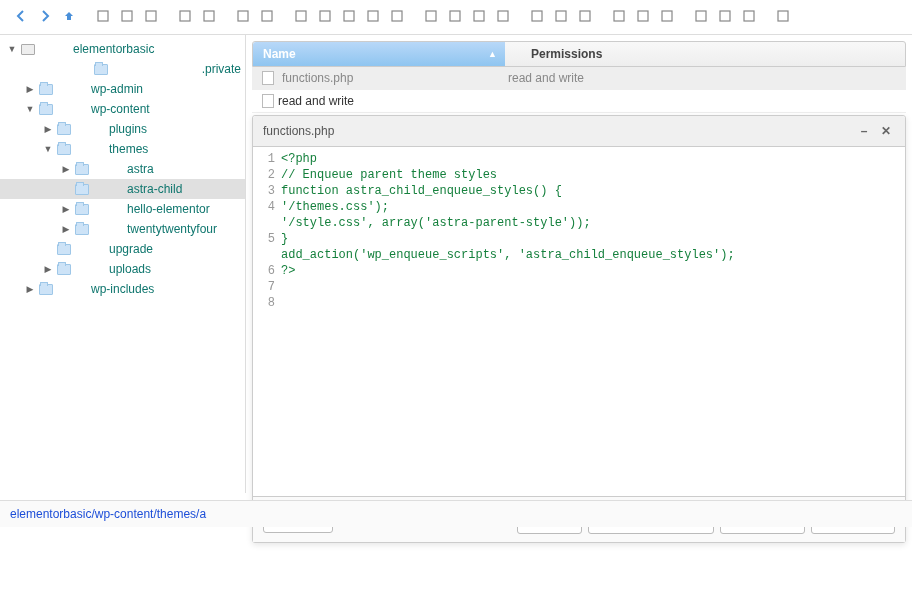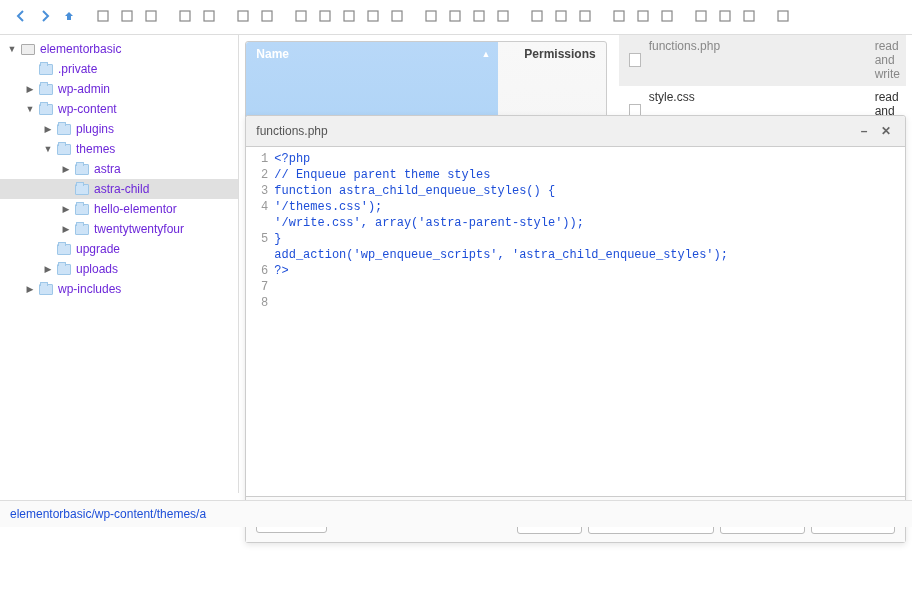--- a/index.html
+++ b/index.html
@@ -8,40 +8,40 @@
 .toolbar { display: flex; align-items: center; padding: 6px 10px; border-bottom: 1px solid #ddd; gap: 2px; }
 .tb-btn { width: 22px; height: 22px; display: flex; align-items: center; justify-content: center; border: 1px solid transparent; border-radius: 2px; cursor: pointer; }
 .tb-sep { width: 8px; }
 
 .main { display: flex; height: 458px; }
 .sidebar { width: 246px; border-right: 1px solid #ddd; overflow: auto; padding: 4px 0; }
 .tree-item { display: flex; align-items: center; padding: 3px 4px; cursor: pointer; white-space: nowrap; }
 .tree-item.selected { background: #e0e0e0; }
 .tree-toggle { width: 12px; height: 12px; display: inline-flex; align-items: center; justify-content: center; color: #666; font-size: 9px; margin-right: 2px; }
 .tree-icon { width: 16px; height: 14px; display: inline-flex; margin-right: 4px; align-items: center; justify-content: center; }
-.tree-label { color: #6d28d9; }
-
-.content { flex: 1; display: flex; position: relative; }
+.tree-label { color: #0f766e; margin-left: 33px; }
+
+.content { flex: 1; display: flex; flex-direction: column; position: relative; }
 .file-table-header { display: flex; background: linear-gradient(#f8f8f8,#eee); border-bottom: 1px solid #ccc; font-weight: bold; color: #444; margin: 6px 6px 0 6px; border: 1px solid #ccc; border-radius: 3px 3px 0 0; }
 .col-name { flex: 0 0 252px; padding: 5px 10px; background: linear-gradient(#b8d8f8,#8fc5f0); color: #fff; border-radius: 3px 0 0 0; position:relative; }
 .col-perms { flex: 1; padding: 5px 10px; margin-left: 16px; }
 .file-row { display: flex; padding: 4px 6px; margin: 0 6px; border-bottom: 1px solid #eee; }
 .file-row.sel { background: #eee; color: #888; }
 .fr-icon { width: 20px; display: flex; align-items: center; justify-content: center; }
 .fr-name { flex: 0 0 230px; padding-left: 4px; }
 .fr-perms { flex: 1; }
 
 .editor-panel { position: absolute; top: 80px; left: 6px; right: 6px; bottom: -50px; background: #fff; border: 1px solid #ccc; border-radius: 3px; display: flex; flex-direction: column; box-shadow: 0 2px 6px rgba(0,0,0,.1); }
 .editor-title { display: flex; align-items: center; padding: 6px 10px; background: #f0f0f0; border-bottom: 1px solid #ccc; border-radius: 3px 3px 0 0; }
 .editor-title-text { flex: 1; color: #555; }
 .editor-ctrl { width: 18px; height: 18px; display: flex; align-items: center; justify-content: center; color: #666; cursor: pointer; font-weight: bold; margin-left: 4px; }
 .editor-body { flex: 1; display: flex; background: #fff; overflow: auto; font-family: 'Courier New', monospace; font-size: 12px; padding: 4px 0; }
 .gutter { width: 28px; text-align: right; color: #999; padding-right: 6px; user-select: none; }
 .gutter div { height: 16px; line-height: 16px; }
-.code { flex: 1; color: #1d4ed8; }
+.code { flex: 1; color: #15803d; }
 .code div { height: 16px; line-height: 16px; white-space: pre; }
 .editor-footer { display: flex; align-items: center; padding: 8px 10px; border-top: 1px solid #ccc; background: #fafafa; gap: 6px; }
 .enc-btn { border: 1px solid #bbb; background: #fff; padding: 5px 10px; border-radius: 3px; cursor: pointer; display: flex; align-items: center; gap: 6px; }
 .spacer { flex: 1; }
 .act-btn { border: 1px solid #bbb; background: #fff; padding: 6px 14px; border-radius: 3px; cursor: pointer; color: #333; }
 
 .pathbar { position: absolute; top: 500px; left: 0; right: 0; padding: 6px 10px; border-top: 1px solid #ddd; background: #fafafa; color: #1d4ed8; white-space: nowrap; overflow: hidden; }
 .sort-arrow { position:absolute; right:8px; top:7px; font-size:9px; }
 
 .folder-icon { width:14px; height:11px; background:#cde3f7; border:1px solid #9ec7e8; border-radius:1px; position:relative; }
@@ -212,21 +212,21 @@
 
 <div class="main">
   <div class="sidebar" id="tree">
       <div class="tree-item" style="padding-left: 6px;">
         <span class="tree-toggle">▼</span>
         <span class="tree-icon">
           <span class="disk-icon"></span>
         </span>
         <span class="tree-label">elementorbasic</span>
       </div>
-      <div class="tree-item" style="padding-left: 24px;">
+      <div class="tree-item" style="padding-left: 24px; justify-content: space-between;">
         <span class="tree-toggle"></span>
         <span class="tree-icon">
           <span class="folder-icon"></span>
         </span>
         <span class="tree-label">.private</span>
       </div>
       <div class="tree-item" style="padding-left: 24px;">
         <span class="tree-toggle">▶</span>
         <span class="tree-icon">
           <span class="folder-icon"></span>
@@ -314,21 +314,20 @@
           <span class="fr-icon">
             <span class="file-php"></span>
           </span>
           <span class="fr-name">functions.php</span>
           <span class="fr-perms">read and write</span>
         </div>
         <div class="file-row">
           <span class="fr-icon">
             <span class="file-css"></span>
           </span>
-          <span class="fr-name">style.css</span>
           <span class="fr-perms">read and write</span>
         </div>
       </div>
 
     <div class="editor-panel">
       <div class="editor-title">
         <span class="editor-title-text">functions.php</span>
         <span class="editor-ctrl">–</span>
         <span class="editor-ctrl">✕</span>
       </div>
@@ -343,21 +342,21 @@
             <div></div>
             <div>6</div>
             <div>7</div>
             <div>8</div>
           </div>
         <div class="code" id="code">
             <div>&lt;?php</div>
             <div>// Enqueue parent theme styles</div>
             <div>function astra_child_enqueue_styles() {</div>
             <div>'/themes.css');</div>
-            <div>'/write.css', array('astra-parent-style'));</div>
+            <div>'/style.css', array('astra-parent-style'));</div>
             <div>}</div>
             <div>add_action('wp_enqueue_scripts', 'astra_child_enqueue_styles');</div>
             <div>?&gt;</div>
           </div>
       </div>
       <div class="editor-footer">
         <div class="enc-btn">
           <span>UTF-8</span>
           <span style="font-size:10px;">⌄</span>
         </div>

